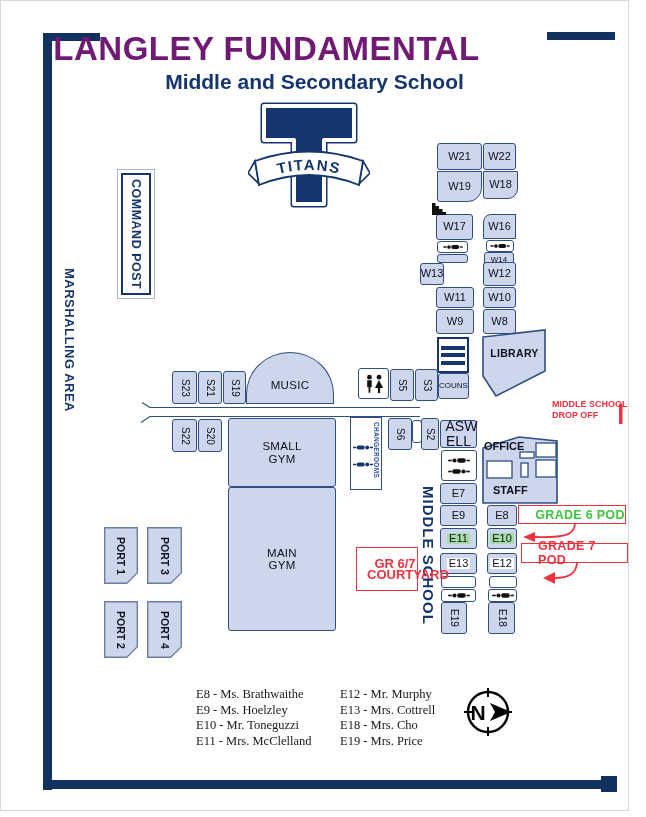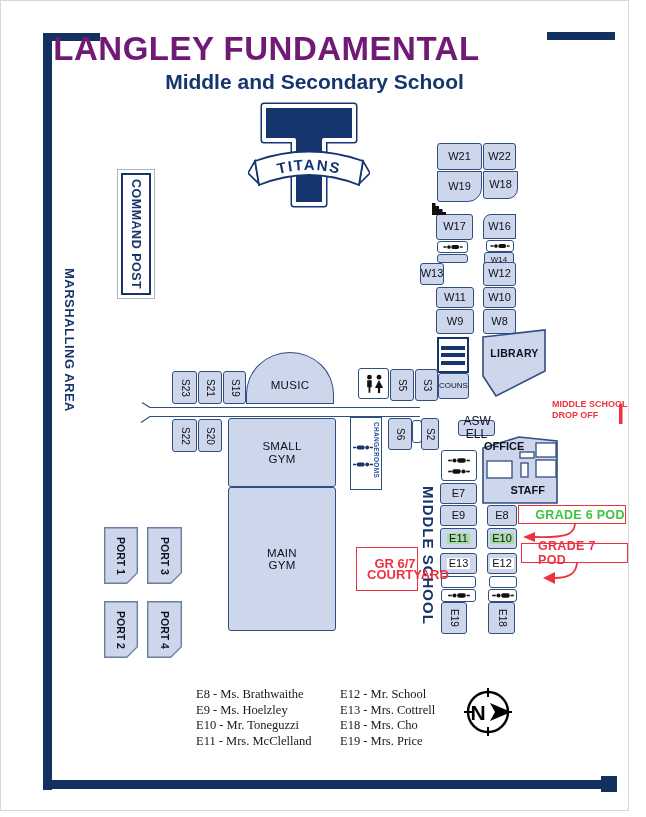--- a/index.html
+++ b/index.html
@@ -148,21 +148,21 @@
       <line x1="24" y1="5" x2="20" y2="5" stroke="#16356a" stroke-width="1.8"></line>
       <circle cx="17" cy="5" r="2.3" fill="#16356a"></circle>
       <rect x="4.5" y="2.6" width="9.5" height="4.8" rx="2" fill="#16356a"></rect>
       <line x1="0" y1="5" x2="4" y2="5" stroke="#16356a" stroke-width="1.8"></line>
     </svg>
   <div class="cr-text">CHANGEROOMS</div>
 </div>
 <div class="abs room s v" style="left:388px;top:418px;width:24px;height:32px">S6</div>
 <div class="abs room white" style="left:412px;top:420px;width:10px;height:23px"></div>
 <div class="abs room s v" style="left:421px;top:418px;width:18px;height:32px">S2</div>
-<div class="abs room" style="left:458px;top:420px;width:37px;height:16px;font-size:12px">
+<div class="abs room" style="left:440px;top:420px;width:37px;height:28px;font-size:14px">
     <span style="width:26px">ASW ELL</span>
   </div>
 <div class="abs room white" style="left:441px;top:450px;width:36px;height:31px;flex-direction:column;gap:2px">
   <svg width="24" height="9" viewBox="0 0 24 10">
       <line x1="0" y1="5" x2="4" y2="5" stroke="#111" stroke-width="1.8"></line>
       <circle cx="7" cy="5" r="2.3" fill="#111"></circle>
       <rect x="10" y="2.6" width="9.5" height="4.8" rx="2" fill="#111"></rect>
       <line x1="20.5" y1="5" x2="24" y2="5" stroke="#111" stroke-width="1.8"></line>
     </svg>
   <svg width="24" height="9" viewBox="0 0 24 10">
@@ -243,21 +243,21 @@
 
   <path d="M575,524 C574,534 568,538 534,537" stroke="#ee3340" stroke-width="1.8" fill="none"></path>
   <polygon points="535,532 523,537 535,542" fill="#ee3340"></polygon>
   <path d="M577,563 C576,573 570,578 554,578" stroke="#ee3340" stroke-width="1.8" fill="none"></path>
   <polygon points="555,572 543,578 555,584" fill="#ee3340"></polygon>
   <rect x="619" y="404" width="3.5" height="20" fill="#ee3340"></rect>
 </svg>
 
 <div class="abs maplabel" style="left:487px;top:347px;width:55px;text-align:center;font-size:10.5px;letter-spacing:.3px">LIBRARY</div>
 <div class="abs maplabel" style="left:484px;top:440px;font-size:11px">OFFICE</div>
-<div class="abs maplabel" style="left:493px;top:484px;width:52px;text-align:right;font-size:11px">STAFF</div>
+<div class="abs maplabel" style="left:493px;top:484px;width:52px;text-align:left;font-size:11px">STAFF</div>
 
 <div class="abs dropoff" style="left:552px;top:399px;width:78px">MIDDLE SCHOOL DROP OFF</div>
 <div class="abs red-box pod6" style="left:518px;top:505px;width:108px;height:19px">GRADE 6 POD</div>
 <div class="abs red-box pod7" style="left:521px;top:543px;width:107px;height:20px">GRADE 7 POD</div>
 <div class="abs red-box" style="left:356px;top:547px;width:62px;height:44px">
     <span class="courtyard" style="width:56px">GR 6/7 COURTYARD</span>
   </div>
 
 <svg class="abs" style="left:458px;top:682px" width="60" height="60" viewBox="0 0 60 60">
   <circle cx="30" cy="30" r="20" fill="none" stroke="#000" stroke-width="2.4"></circle>
@@ -266,17 +266,17 @@
   <polygon points="32,21 53,30 32,39 37,30" fill="#000"></polygon>
 </svg>
 
 <div class="abs legend" style="left:196px;top:687px">
   <div>E8 - Ms. Brathwaithe</div>
   <div>E9 - Ms. Hoelzley</div>
   <div>E10 - Mr. Toneguzzi</div>
   <div>E11 - Mrs. McClelland</div>
 </div>
 <div class="abs legend" style="left:340px;top:687px">
-  <div>E12 - Mr. School</div>
+  <div>E12 - Mr. Murphy</div>
   <div>E13 - Mrs. Cottrell</div>
   <div>E18 - Mrs. Cho</div>
   <div>E19 - Mrs. Price</div>
 </div>
 
 </body></html>

